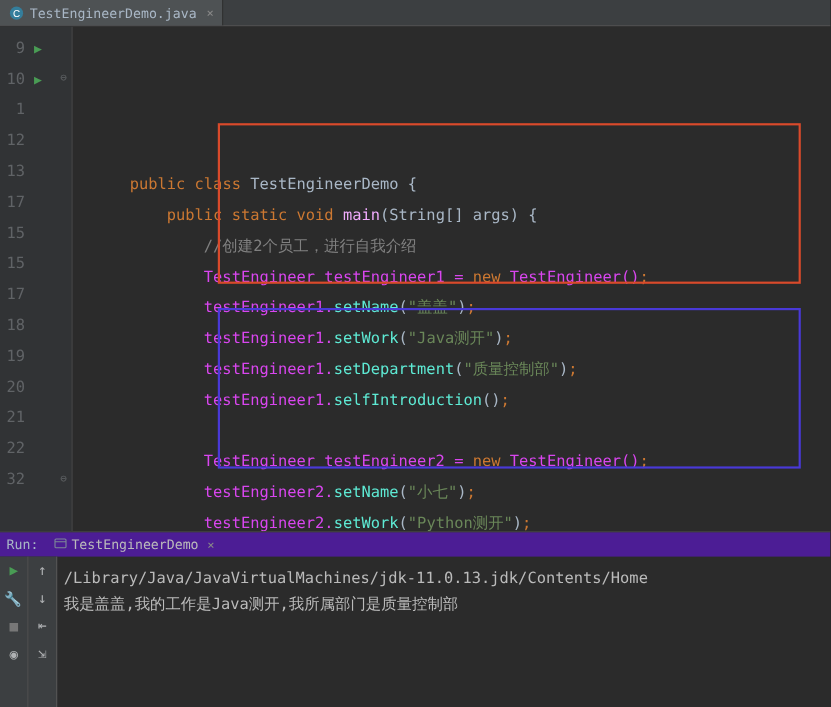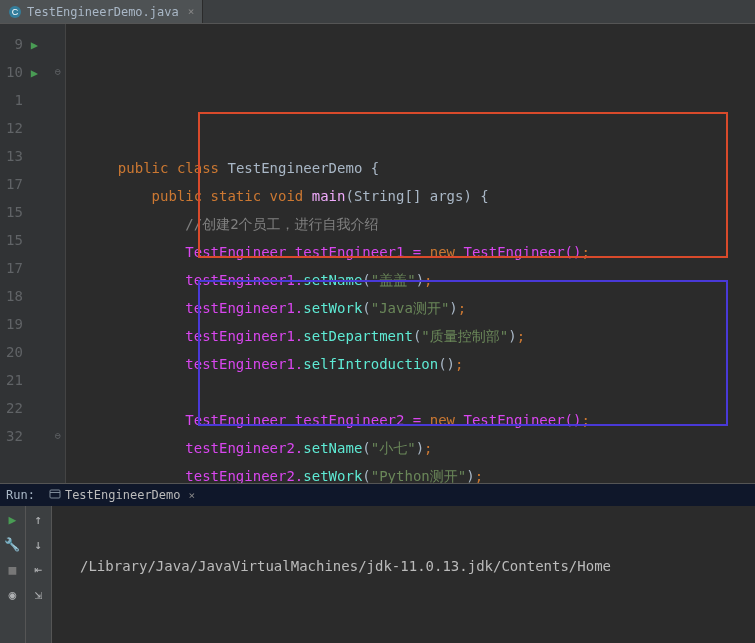--- a/index.html
+++ b/index.html
@@ -119,21 +119,21 @@
       pointer-events: none;
     }
     .run-panel {
       background: #2b2b2b;
       border-top: 1px solid #555;
       display: flex;
       flex-direction: column;
       height: 160px;
     }
     .run-header {
-      background: #0f172a;
+      background: #4c1d95;
       display: flex;
       align-items: center;
       height: 22px;
       padding: 0 6px;
       gap: 8px;
       font-size: 12px;
     }
     .run-tab {
       display: flex;
       align-items: center;
@@ -165,26 +165,25 @@
       gap: 10px;
       border-right: 1px solid #555;
     }
     .tool-icon {
       color: #afb1b3;
       font-size: 13px;
       cursor: pointer;
     }
     .console {
       flex: 1;
-      padding: 8px 28px;
+      padding: 8px 6px;
       color: #bbbbbb;
       font-size: 14px;
       line-height: 24px;
       white-space: pre;
-      margin-top: 40px;
     }
   </style>
 </head>
 <body>
 
 <div class="tabs">
   <div class="tab">
     <span class="tab-icon">
       <svg width="14" height="14" viewBox="0 0 14 14">
           <circle cx="7" cy="7" r="6" fill="#347e9c"></circle>
@@ -276,15 +275,15 @@
       <span class="tool-icon">🔧</span>
       <span class="tool-icon" style="color:#777">■</span>
       <span class="tool-icon">◉</span>
     </div>
     <div class="run-toolbar2">
       <span class="tool-icon">↑</span>
       <span class="tool-icon">↓</span>
       <span class="tool-icon">⇤</span>
       <span class="tool-icon">⇲</span>
     </div>
-    <div class="console" id="console"><div>/Library/Java/JavaVirtualMachines/jdk-11.0.13.jdk/Contents/Home</div></div>
+    <div class="console" id="console"><div>/Library/Java/JavaVirtualMachines/jdk-11.0.13.jdk/Contents/Home</div><div>我是盖盖,我的工作是Java测开,我所属部门是质量控制部</div></div>
   </div>
 </div>
 
 </body></html>

